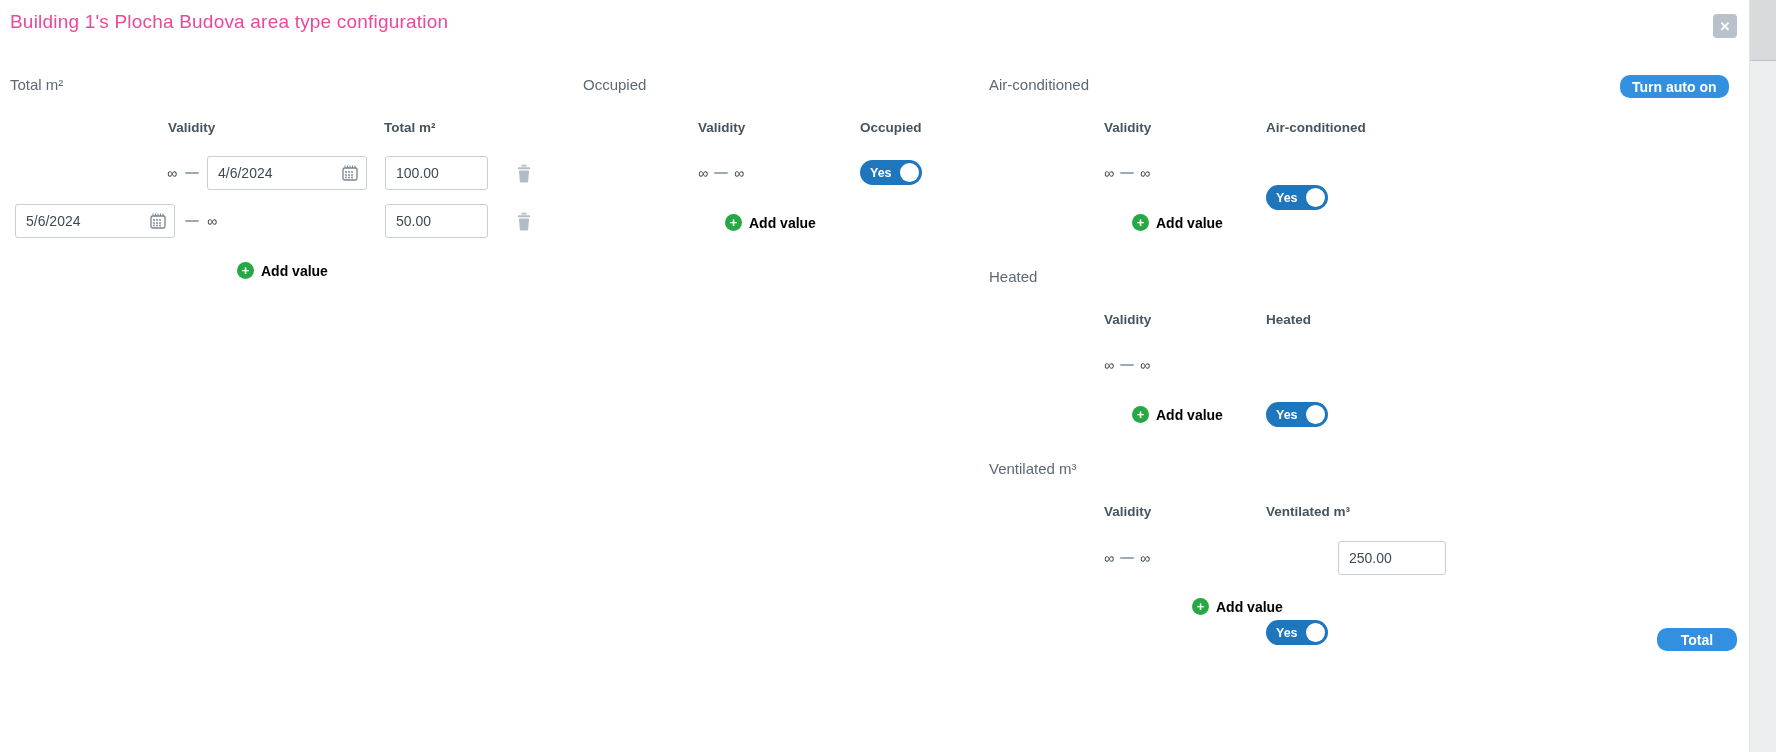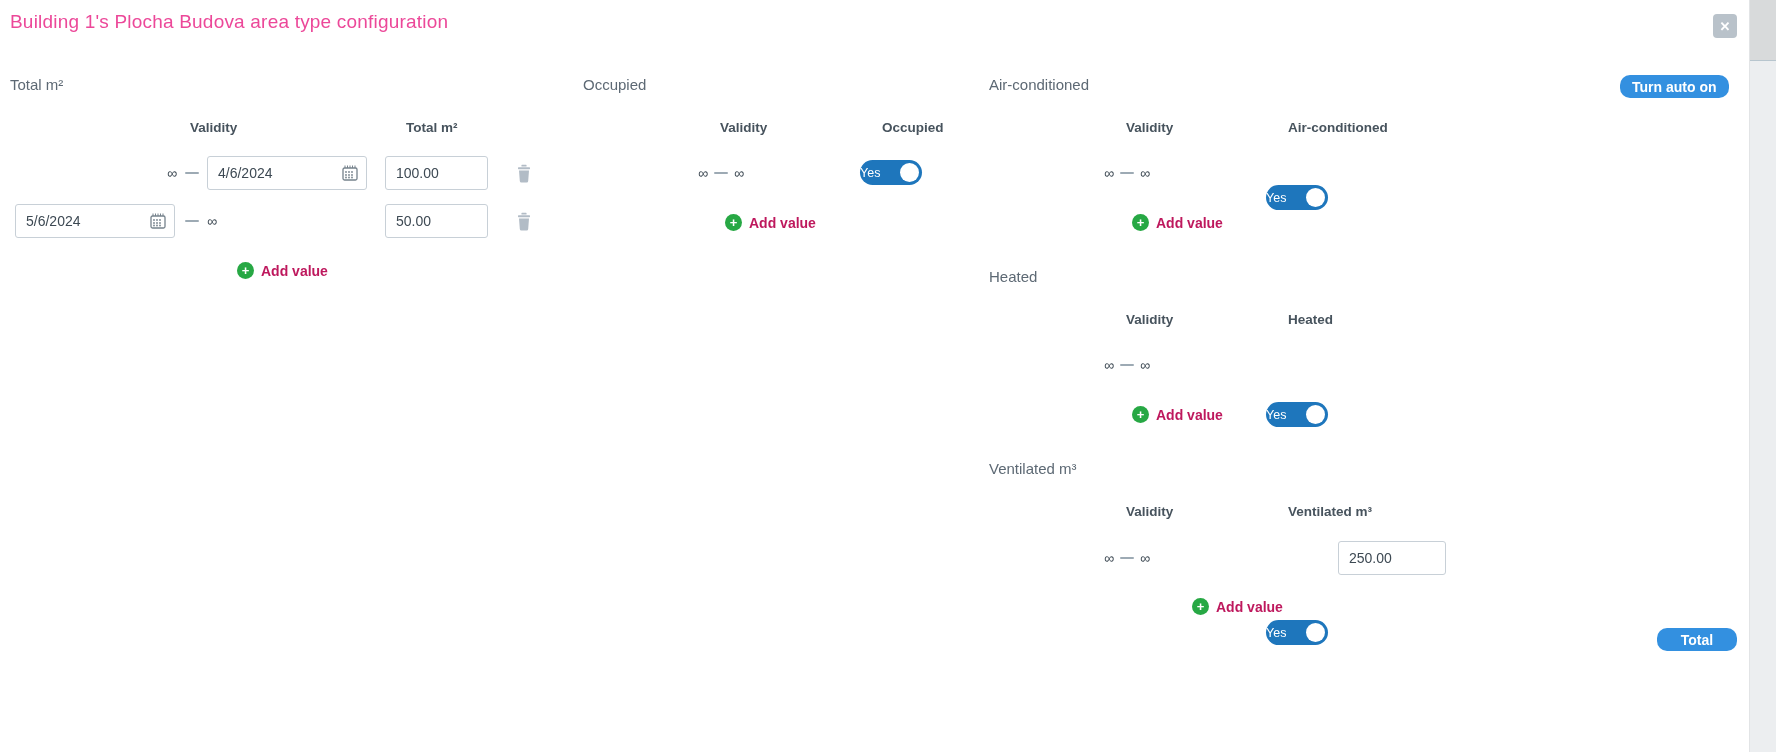--- a/index.html
+++ b/index.html
@@ -2,21 +2,21 @@
 <html><head>
 <meta charset="utf-8">
 <style>
   html,body{margin:0;padding:0;background:#fff;}
   #stage{position:relative;width:1776px;height:752px;background:#ffffff;overflow:hidden;
          font-family:"Liberation Sans",sans-serif;color:#3d4953;}
   .abs{position:absolute;}
 
   .dialog-title{font-size:19px;font-weight:normal;color:#ec4899;letter-spacing:.2px;}
   .section-title{font-size:15px;color:#5d6974;}
-  .col-header{font-size:13.5px;font-weight:bold;color:#47535d;margin-left:22px;}
+  .col-header{font-size:13.5px;font-weight:bold;color:#47535d;}
 
   .close-btn{width:24px;height:24px;background:#b9c2ca;border-radius:4px;border:none;
              display:flex;align-items:center;justify-content:center;color:#fff;
              font-size:13px;font-weight:bold;cursor:pointer;line-height:1;}
 
   .btn-primary{background:#3390e0;color:#fff;border:none;border-radius:10px;height:23px;
                font-family:"Liberation Sans",sans-serif;font-size:14px;font-weight:bold;
                padding:0 12px;cursor:pointer;}
 
   .row{display:flex;align-items:center;height:34px;}
@@ -36,27 +36,27 @@
   .value-input{width:103px;margin-left:16px;}
 
   .trash-btn{background:none;border:none;padding:0;margin-left:28px;cursor:pointer;
              display:flex;align-items:center;}
 
   .add-value{display:flex;align-items:center;gap:7px;background:none;border:none;
              padding:0;cursor:pointer;font-family:"Liberation Sans",sans-serif;}
   .add-value .plus-circle{width:17px;height:17px;border-radius:50%;background:#27a844;
              color:#fff;display:flex;align-items:center;justify-content:center;
              font-size:13px;font-weight:bold;line-height:1;}
-  .add-value .add-label{font-size:14px;font-weight:bold;color:#be185d;}
+  .add-value .add-label{font-size:14px;font-weight:bold;color:#000000;}
 
   .inf-range{display:flex;align-items:center;gap:6px;height:34px;}
 
   .toggle{width:62px;height:25px;border-radius:13px;background:#1e76bc;position:relative;
           cursor:pointer;display:flex;align-items:center;}
-  .toggle .t-label{color:#fff;font-size:12.5px;font-weight:normal;}
+  .toggle .t-label{color:#fff;font-size:12.5px;font-weight:bold;margin-left:10px;}
   .toggle .knob{position:absolute;right:3px;top:3px;width:19px;height:19px;
                 border-radius:50%;background:#fff;}
 
   .scrollbar{left:1749px;top:0;width:27px;height:752px;background:#eceef0;
              border-left:1px solid #e2e4e6;}
   .scroll-thumb{position:absolute;left:0;top:0;width:100%;height:60px;background:#d8dadb;
                 border-bottom:1px solid #b7c5ce;cursor:pointer;}
 </style>
 </head>
 <body>

